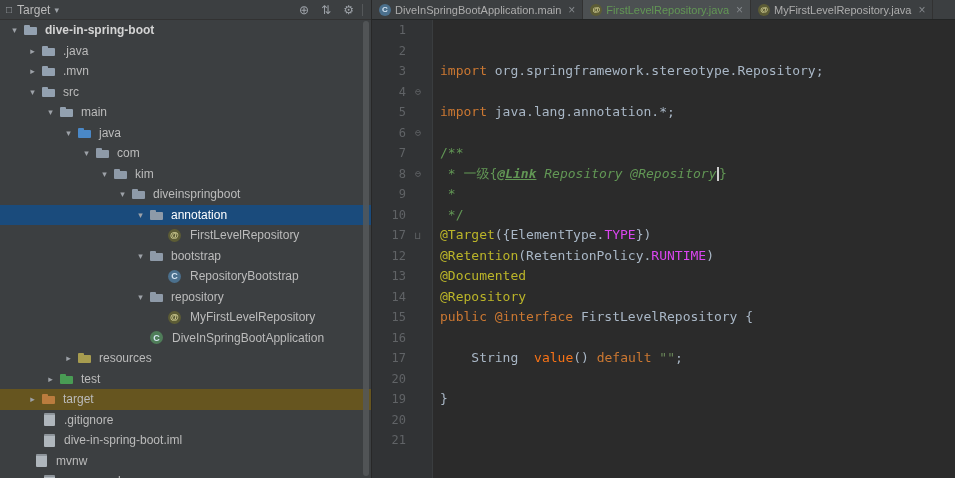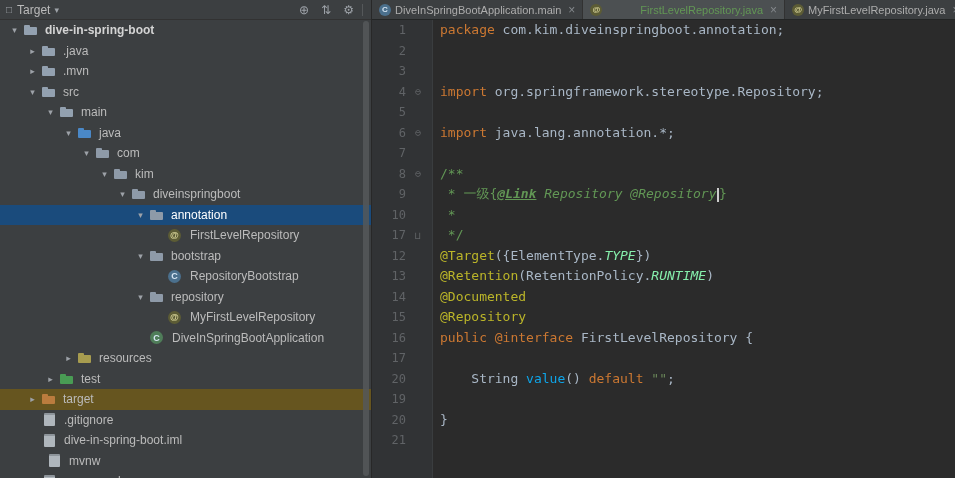--- a/index.html
+++ b/index.html
@@ -42,38 +42,38 @@
   .ticon.file { width: 11px; min-width: 11px; height: 13px; margin: 0 8px 0 3px; background: #AFB6BC; border-top: 2px solid #8D949A; border-radius: 1px; }
 
   .side-scrollbar { position: absolute; top: 21px; right: 2px; width: 6px; bottom: 2px; background: #55585A; border-radius: 3px; opacity: 0.85; }
 
   
   .editor { flex: 1; min-width: 0; display: flex; flex-direction: column; background: #2B2B2B; }
   .tabbar { height: 20px; min-height: 20px; background: #3C3F41; display: flex; border-bottom: 1px solid #232525; overflow: hidden; }
   .tab { display: flex; align-items: center; padding: 0 7px; gap: 4px; border-right: 1px solid #323232; font-size: 11px; color: #ADADAD; white-space: nowrap; }
   .tab .ticon { width: 12px; min-width: 12px; height: 12px; margin: 0; font-size: 8px; }
   .tab.active { background: #4C5052; }
-  .tab.active .tab-label { color: #629755; margin-left: 34px; }
+  .tab.active .tab-label { color: #629755; }
   .tab-close { color: #84888C; font-size: 12px; margin-left: 3px; }
 
   .editor-body { flex: 1; display: flex; overflow: hidden; font-family: "DejaVu Sans Mono", monospace; font-size: 13px; }
   .gutter { width: 61px; min-width: 61px; background: #313335; border-right: 1px solid #3A3D3F; color: #606366; }
   .gline { height: 20.5px; display: flex; align-items: center; }
   .lnum { width: 34px; text-align: right; font-size: 12px; }
   .fold { width: 24px; text-align: center; font-size: 10px; color: #606366; }
   .code { flex: 1; padding-left: 7px; overflow: hidden; }
   .cline { height: 20.5px; line-height: 20.5px; white-space: pre; color: #A9B7C6; }
   .tk-k { color: #CC7832; }
   .tk-p { color: #A9B7C6; }
   .tk-c { color: #629755; }
   .tk-ct { color: #629755; font-weight: bold; font-style: italic; text-decoration: underline; }
   .tk-cv { color: #629755; font-style: italic; }
   .tk-a { color: #BBB529; }
-  .tk-f { color: #86efac; font-style: italic; }
-  .tk-m { color: #0ea5e9; }
+  .tk-f { color: #d946ef; }
+  .tk-m { color: #f97316; margin-left: 8px; }
   .tk-s { color: #6A8759; }
   .caret { display: inline-block; width: 1.5px; height: 14px; background: #CCCCCC; vertical-align: middle; margin-left: 1px; }
 </style>
 </head>
 <body>
 
 <div class="app">
   <div class="sidebar">
     <div class="side-header">
       <span class="win-icon">□</span>
@@ -185,21 +185,21 @@
         <div class="trow" style="padding-left: 24px;">
           <span class="arrow"></span>
           <span class="ticon file"></span>
           <span class="tlabel">.gitignore</span>
         </div>
         <div class="trow" style="padding-left: 24px;">
           <span class="arrow"></span>
           <span class="ticon file"></span>
           <span class="tlabel">dive-in-spring-boot.iml</span>
         </div>
-        <div class="trow" style="padding-left: 29px;">
+        <div class="trow" style="padding-left: 16px;">
           <span class="arrow"></span>
           <span class="ticon file"></span>
           <span class="tlabel">mvnw</span>
         </div>
         <div class="trow" style="padding-left: 24px;">
           <span class="arrow"></span>
           <span class="ticon file"></span>
           <span class="tlabel">mvnw.cmd</span>
         </div>
       </div>
@@ -305,21 +305,20 @@
           <div class="gline">
             <span class="lnum">20</span>
             <span class="fold"></span>
           </div>
           <div class="gline">
             <span class="lnum">21</span>
             <span class="fold"></span>
           </div>
         </div>
       <div class="code">
-          <div class="cline"><span class="tk-k">package</span><span class="tk-p"> com.kim.diveinspringboot.annotation;</span></div>
           <div class="cline"></div>
           <div class="cline"></div>
           <div class="cline"><span class="tk-k">import</span><span class="tk-p"> org.springframework.stereotype.Repository;</span></div>
           <div class="cline"></div>
           <div class="cline"><span class="tk-k">import</span><span class="tk-p"> java.lang.annotation.*;</span></div>
           <div class="cline"></div>
           <div class="cline"><span class="tk-c">/**</span></div>
           <div class="cline"><span class="tk-c"> * 一级{</span><span class="tk-ct">@Link</span><span class="tk-cv"> Repository @Repository</span><span class="caret"></span><span class="tk-c">}</span></div>
           <div class="cline"><span class="tk-c"> *</span></div>
           <div class="cline"><span class="tk-c"> */</span></div>

